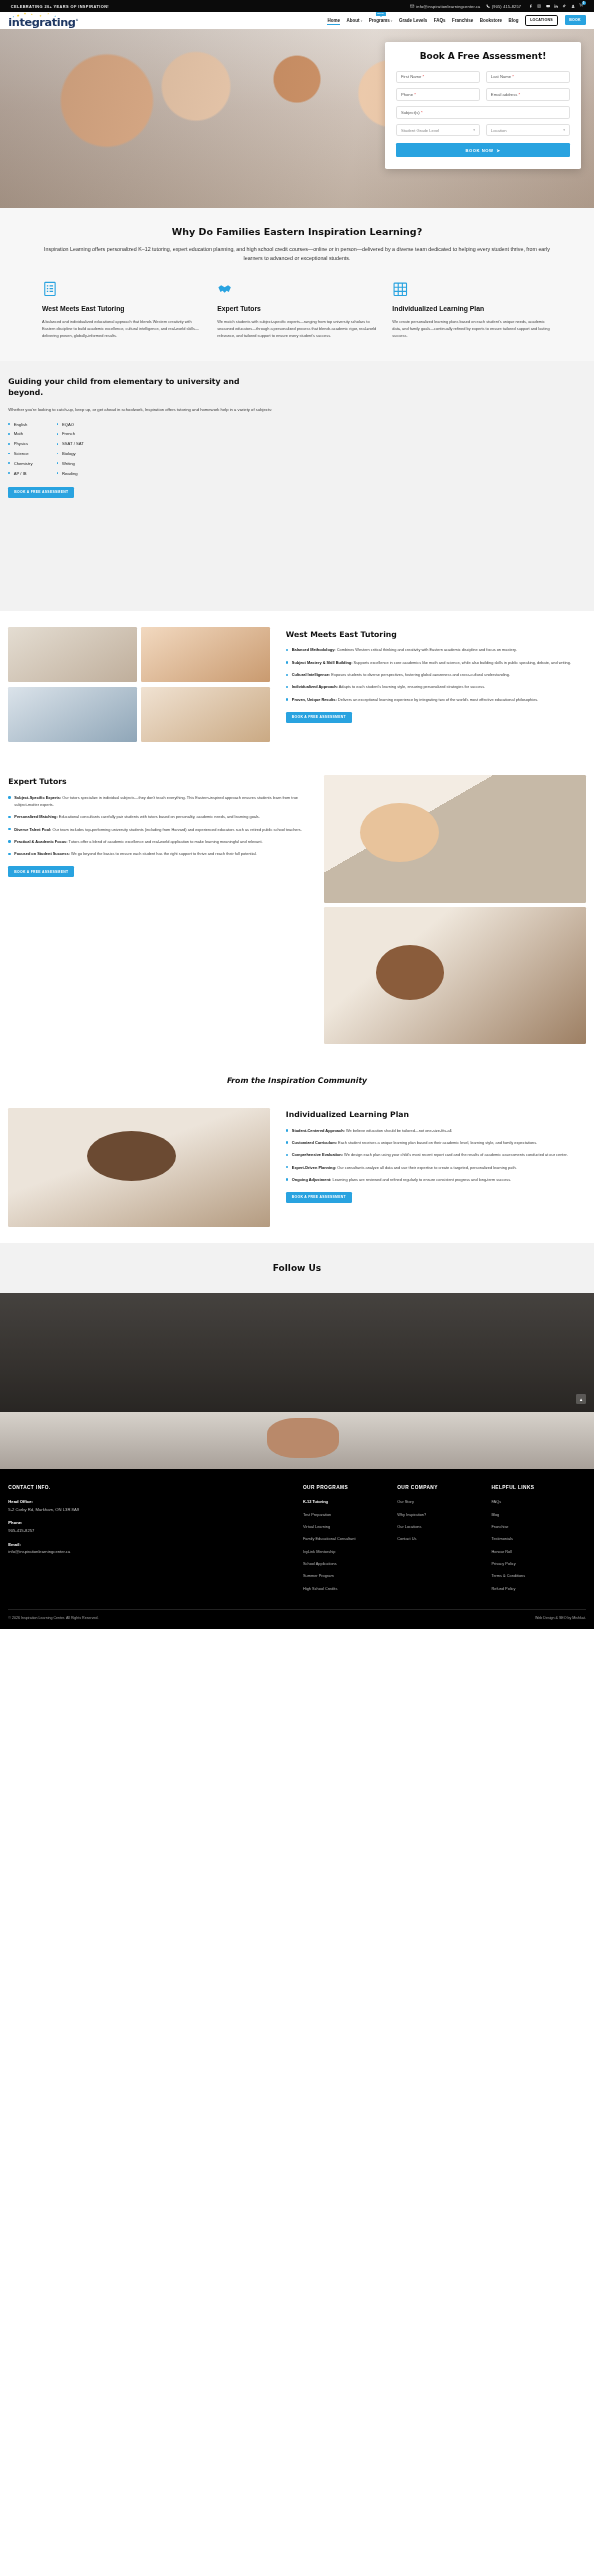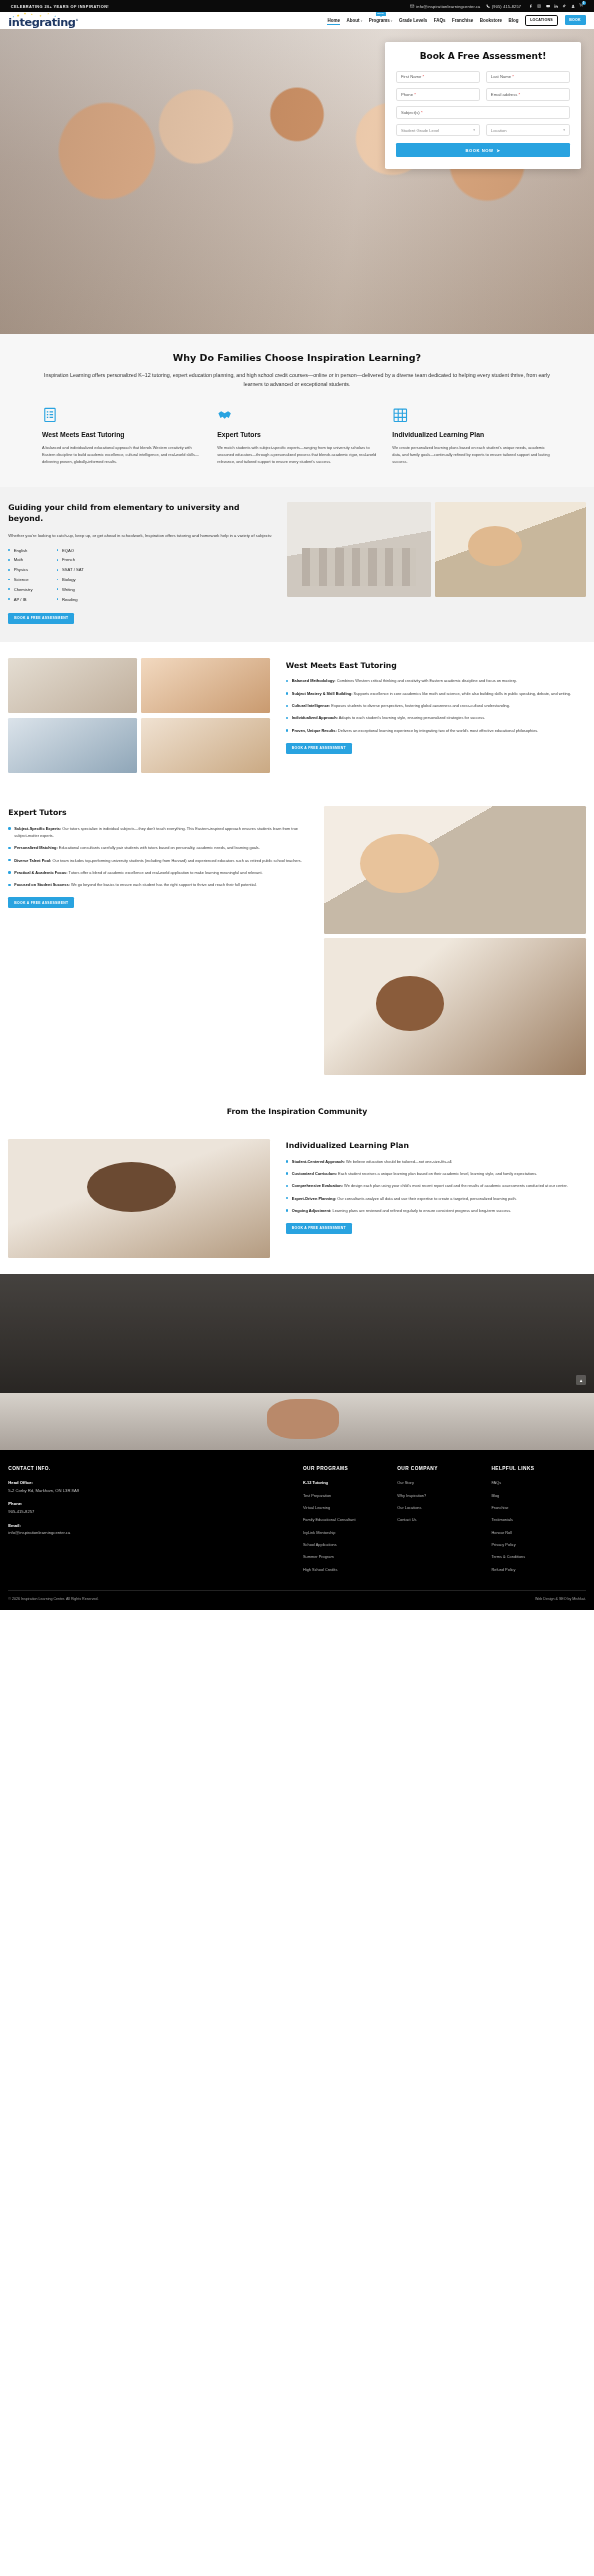--- a/index.html
+++ b/index.html
@@ -72,21 +72,21 @@
   .btn-locations {
     border: 0.6px solid #111; border-radius: 1.8px; padding: 2.4px 4.2px;
     font-size: 3.6px; font-weight: 700; letter-spacing: 0.2px; color: #111; cursor:pointer;
   }
   .btn-book {
     background: #29a3e0; color: #fff; padding: 3px 4.8px; border-radius: 1.2px;
     font-size: 3.6px; font-weight: 700; letter-spacing: 0.2px; cursor:pointer;
   }
 
   
-  .hero { position: relative; height: 305px; overflow: hidden; }
+  .hero { position: relative; height: 179px; overflow: hidden; }
   .hero-photo {
     position: absolute; inset: 0;
     background:
       radial-gradient(circle at 18% 40%, #e8b48c 0 9%, transparent 9.5%),
       radial-gradient(circle at 33% 32%, #f0cdae 0 8%, transparent 8.5%),
       radial-gradient(circle at 50% 28%, #c98a5c 0 7%, transparent 7.5%),
       radial-gradient(circle at 66% 36%, #eac5a4 0 8%, transparent 8.5%),
       radial-gradient(circle at 82% 44%, #d9a277 0 7%, transparent 7.5%),
       linear-gradient(180deg,#dfd7d0 0%, #cbbdb2 45%, #b9a899 100%);
   }
@@ -127,21 +127,21 @@
   .why p { font-size: 5.3px; line-height: 1.75; color: #333; }
   .cards { display: flex; gap: 15.5px; margin-top: 18px; text-align: left; }
   .card { flex: 1; }
   .card-ico { height: 18px; margin-bottom: 6px; }
   .card-ico svg { width: 16.6px; height: 16.6px; }
   .card h3 { font-size: 6.8px; font-weight: 700; color: #111; margin-bottom: 5.3px; }
   .card p { font-size: 3.9px; line-height: 1.85; color: #444; text-align: left; }
 
   
   .guiding { background: #f2f2f2; padding: 15.5px 0 18px; }
-  .guiding-inner { display: flex; gap: 0; padding: 0 8.3px; align-items: flex-start; }
+  .guiding-inner { display: flex; gap: 0; padding: 0 8.3px; align-items: flex-start; flex-direction: column; }
   .guiding-left { width: 279px; padding-right: 14.3px; }
   .guiding-left h2 {
     font-size: 7.7px; font-weight: 700; color: #111; line-height: 1.45; margin-bottom: 7.1px;
     font-family: "DejaVu Sans", sans-serif;
   }
   .guiding-left > p { font-size: 4.2px; line-height: 1.8; color: #3a3a3a; margin-bottom: 8.3px; }
   .subjects { display: flex; gap: 24px; margin-bottom: 10.7px; }
   .subj-col { display: flex; flex-direction: column; gap: 4.8px; }
   .subj { font-size: 4.2px; color: #222; display: flex; align-items: center; gap: 3.6px; }
   .subj .dot { width: 1.8px; height: 1.8px; background: #29a3e0; border-radius: 50%; }
@@ -199,21 +199,21 @@
   .photo-wide:after{ content:""; position:absolute; left:14%; top:22%; width:30%; height:46%;
     border-radius:50%; background:#e8c39b; }
   .photo-kids { height: 137px; border-radius: 1.2px;
     background: linear-gradient(140deg,#efe7dc 0 30%, #9d7f63 100%); position:relative;}
   .photo-kids:after{content:"";position:absolute;left:20%;top:28%;width:26%;height:40%;border-radius:50%;background:#8a5c3b;}
   .photo-tall { height: 119px; border-radius: 1.2px;
     background: linear-gradient(160deg,#ece4da 0 40%, #b49b80 100%); position:relative;}
   .photo-tall:after{content:"";position:absolute;left:30%;top:20%;width:34%;height:42%;border-radius:50%;background:#6b4a32;}
 
   
-  .community { text-align: center; padding: 15.5px 0 6px; }
+  .community { text-align: center; padding: 15.5px 0 6px; font-style: italic; }
   .community h2 { font-size: 7.7px; font-weight: 700; color: #111; font-family: "DejaVu Sans", sans-serif;}
 
   
   .follow { background: #f2f2f2; padding: 20px 0; text-align: center; }
   .follow h2 { font-size: 9px; font-weight: 700; color: #111; font-family: "DejaVu Sans", sans-serif;}
 
   
   .cta {
     position: relative; height: 119px; overflow: hidden;
     display: flex; flex-direction: column; align-items: center; justify-content: center;
@@ -390,21 +390,21 @@
       </div>
 
       <div class="booknow">
         <span>BOOK NOW</span>
         <span>➤</span>
       </div>
     </div>
   </div>
 
   <div class="why">
-    <h2>Why Do Families Choose Inspiration Learning?</h2>
+    <h2>Why Do Families Eastern Inspiration Learning?</h2>
     <p>Inspiration Learning offers personalized K–12 tutoring, expert education planning, and high school credit courses—online or in person—delivered by a diverse team dedicated to helping every student thrive, from early learners to advanced or exceptional students.</p>
 
     <div class="cards">
       <div class="card">
         <div class="card-ico">
           <svg viewBox="0 0 24 24" fill="none" stroke="#29a3e0" stroke-width="1.6">
               <rect x="4" y="2" width="15" height="19" rx="1"></rect>
               <path d="M7 7h2M7 11h2M7 15h2M11 7h5M11 11h5M11 15h5"></path>
             </svg>
         </div>
@@ -606,20 +606,23 @@
           <div class="bitem">
               <i class="bdot"></i>
               <span><b>Ongoing Adjustment:</b><span> Learning plans are reviewed and refined regularly to ensure consistent progress and long-term success.</span></span>
             </div>
         </div>
         <div class="btn-assess">BOOK A FREE ASSESSMENT</div>
       </div>
     </div>
   </div>
 
+  <div class="follow">
+    <h2>Follow Us</h2>
+  </div>
 
   <div class="cta">
     <div class="cta-bg"></div>
     <div class="scrolltop">▲</div>
   </div>
 
   <div class="strip"></div>
 
   <div class="footer">
     <div class="footer-cols">

